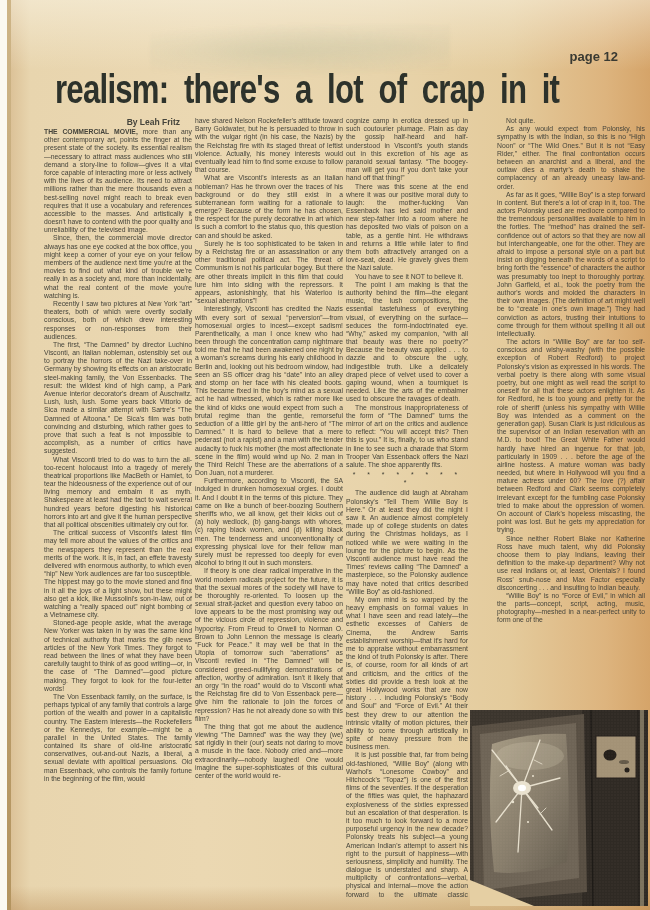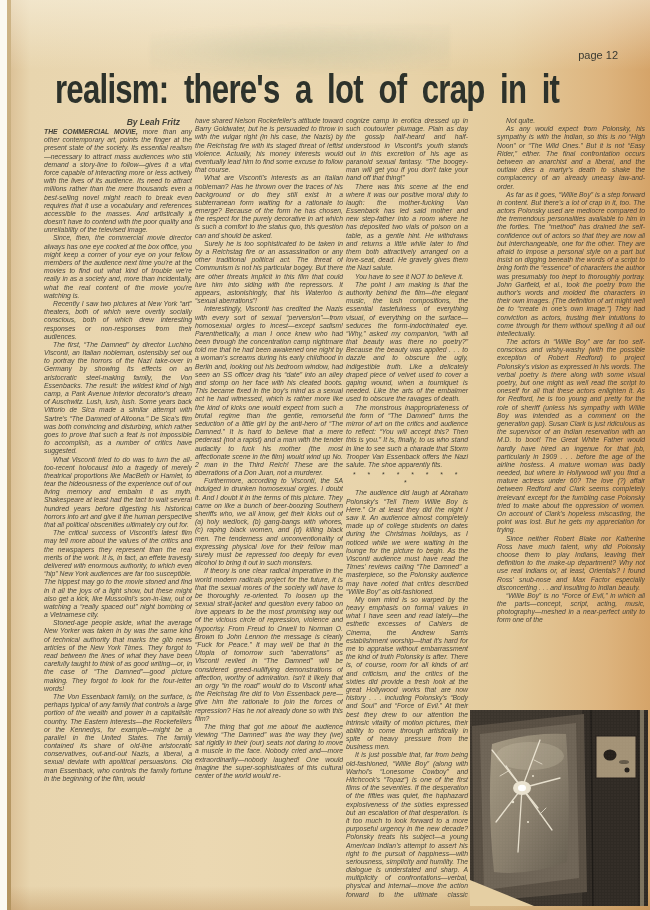--- a/index.html
+++ b/index.html
@@ -23,35 +23,35 @@
     background:linear-gradient(180deg,#cdb486,#b3945f);
   }
   .ghost{
     position:absolute;left:150px;top:24px;width:300px;height:56px;
     background:radial-gradient(ellipse at 40% 50%,rgba(140,160,130,.16),rgba(140,160,130,0) 70%),
                radial-gradient(ellipse at 80% 40%,rgba(150,165,140,.12),rgba(150,165,140,0) 60%);
     filter:blur(1.5px);
   }
   .pagenum{
     position:absolute;right:32px;top:49px;
-    font-size:11px;font-weight:normal;color:#3a3a32;
+    font-size:13px;font-weight:bold;color:#3a3a32;
   }
   .headline{
     position:absolute;left:55px;top:66px;
     font-size:41px;font-weight:bold;color:#2d322b;
     letter-spacing:-1px;word-spacing:10px;white-space:nowrap;
     transform:scaleX(.76);transform-origin:0 50%;
   }
   .cols{
     position:absolute;left:44px;top:117px;width:601px;height:783px;
     display:grid;grid-template-columns:repeat(4,148px);column-gap:3px;
     color:#45443b;font-size:6.8px;line-height:8.18px;text-align:justify;
     z-index:1;
   }
-  .col{overflow:hidden;height:783px;font-style:italic;}
+  .col{overflow:hidden;height:783px;}
   .byline{font-weight:bold;text-align:right;padding-right:12px;font-size:8.5px;line-height:10px;margin:0 0 1px 0;}
   .para{margin:0;text-indent:9px;}
   .para.noind{text-indent:0;}
   .para.sep{text-align:center;text-indent:0;letter-spacing:4px;word-spacing:2px;margin:2px 0;color:#3c3b33;}
   .photo-push{float:right;width:26px;height:192px;margin-top:590px;}
   .photo{
     position:absolute;left:470px;top:710px;width:178px;height:196px;z-index:5;
   }
   .photo svg{display:block;width:100%;height:100%;}
 </style>

